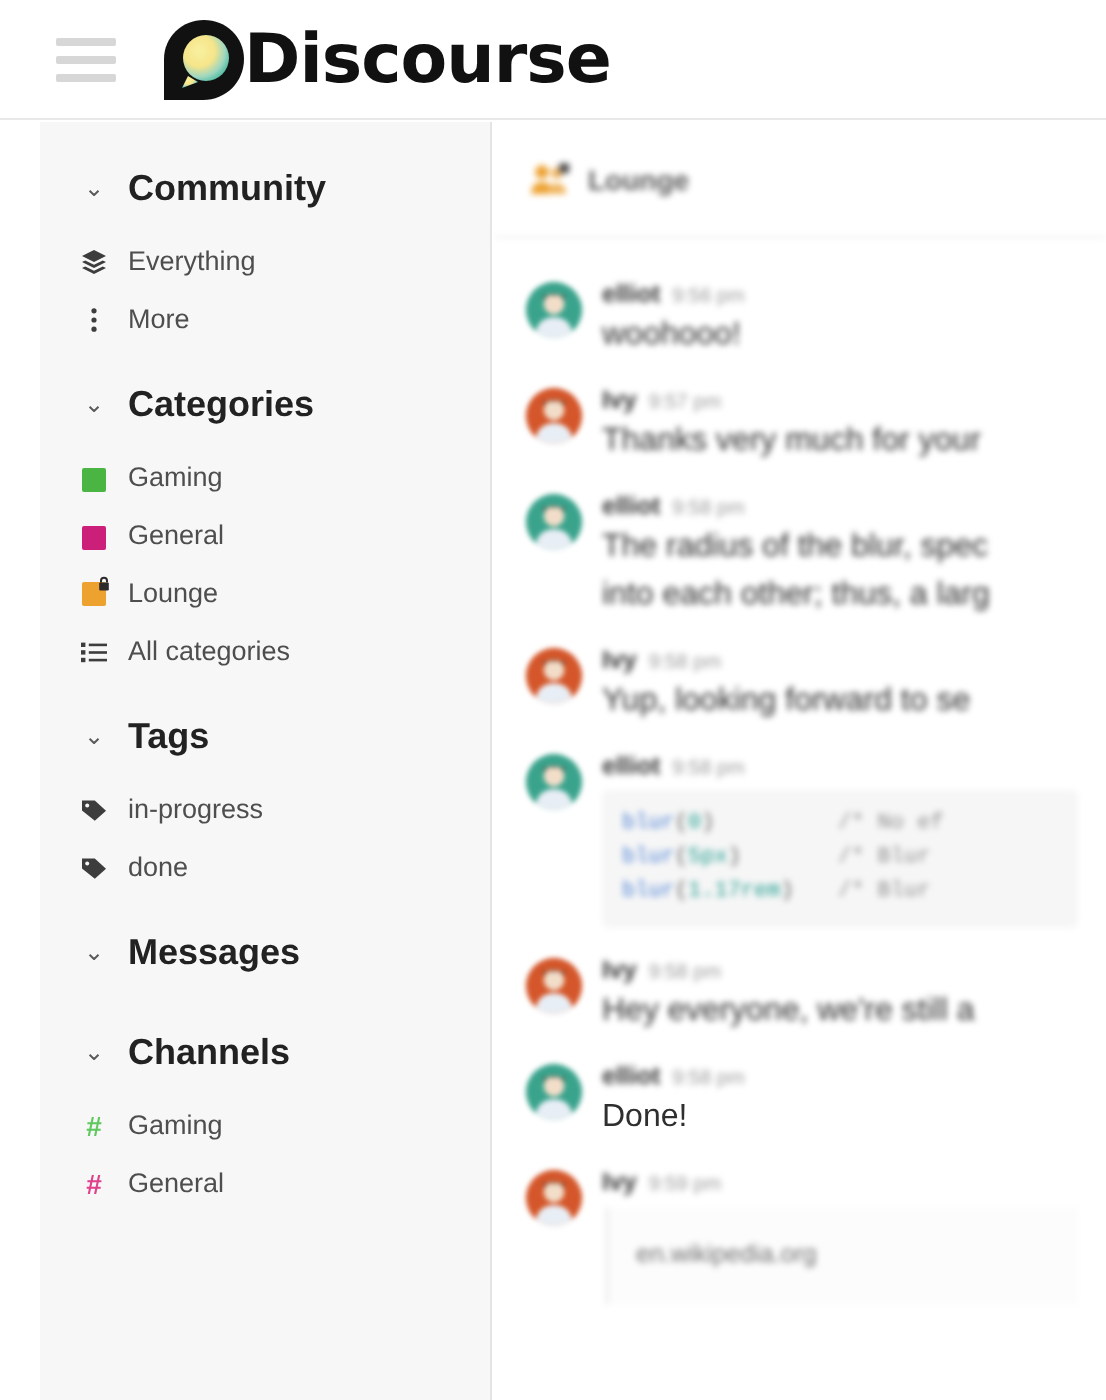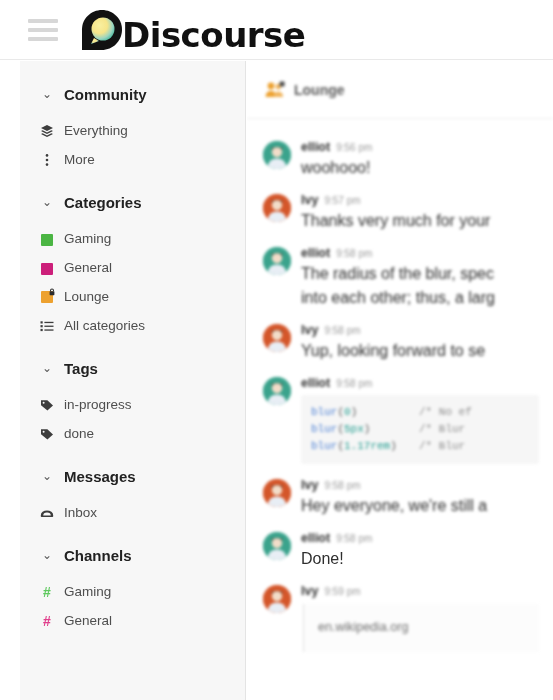--- a/index.html
+++ b/index.html
@@ -17,21 +17,21 @@
     background: #ffffff;
     border-bottom: 1px solid #e9e9e9;
     display: flex; align-items: center;
   }
   .hamburger {
     width: 30px; height: 22px; margin-left: 28px;
     display: flex; flex-direction: column; justify-content: space-between;
     cursor: pointer;
   }
   .hamburger i { display: block; height: 4px; background: #d7d7d7; border-radius: 1px; }
-  .logo { margin-left: 22px; display: flex; align-items: flex-end; }
+  .logo { margin-left: 22px; display: flex; align-items: center; }
   .logo-mark { width: 44px; height: 44px; }
   .logo-word {
     font-size: 34px; font-weight: 700; letter-spacing: -0.5px;
     color: #111111; line-height: 1; margin-left: -2px;
     font-family: "DejaVu Sans", sans-serif;
   }
 
   
   .sidebar {
     position: absolute; left: 20px; top: 61px; width: 226px; height: 639px;
@@ -42,21 +42,21 @@
   }
   .section { margin-bottom: 6px; }
   .section-header {
     display: flex; align-items: center;
     height: 30px; padding-left: 20px; cursor: pointer;
   }
   .chev {
     width: 14px; margin-right: 10px; color: #5a5a5a;
     font-size: 12px; line-height: 1; text-align: center;
   }
-  .section-title { font-size: 15px; font-weight: 700; color: #222222; }
+  .section-title { font-size: 18px; font-weight: 700; color: #222222; }
   .nav-item {
     display: flex; align-items: flex-end;
     height: 29px; padding-left: 20px; cursor: pointer;
   }
   .nav-icon {
     width: 14px; margin-right: 10px; display: flex;
     align-items: center; justify-content: center; flex: 0 0 14px;
   }
   .nav-label { font-size: 13.5px; color: #4e4e4e; }
   .sq { width: 12px; height: 12px; border-radius: 1px; display: block; }
@@ -253,29 +253,20 @@
       </div>
     </div>
 
     <div class="gap"></div>
 
     <div class="section">
       <div class="section-header">
         <span class="chev">⌄</span>
         <span class="section-title">Messages</span>
       </div>
-      <div class="nav-item">
-        <span class="nav-icon">
-          <svg width="14" height="14" viewBox="0 0 14 14">
-              <path d="M0.8 9.4 A6.2 5 0 0 1 13.2 9.4 V10.2 A0.8 0.8 0 0 1 12.4 11 H1.6 A0.8 0.8 0 0 1 0.8 10.2 Z" fill="#3d3d3d"></path>
-              <path d="M3.2 9.6 A3.8 3 0 0 1 10.8 9.6 Z" fill="#f7f7f7"></path>
-            </svg>
-        </span>
-        <span class="nav-label">Inbox</span>
-      </div>
     </div>
 
     <div class="gap"></div>
 
     <div class="section">
       <div class="section-header">
         <span class="chev">⌄</span>
         <span class="section-title">Channels</span>
       </div>
       <div class="nav-item">

